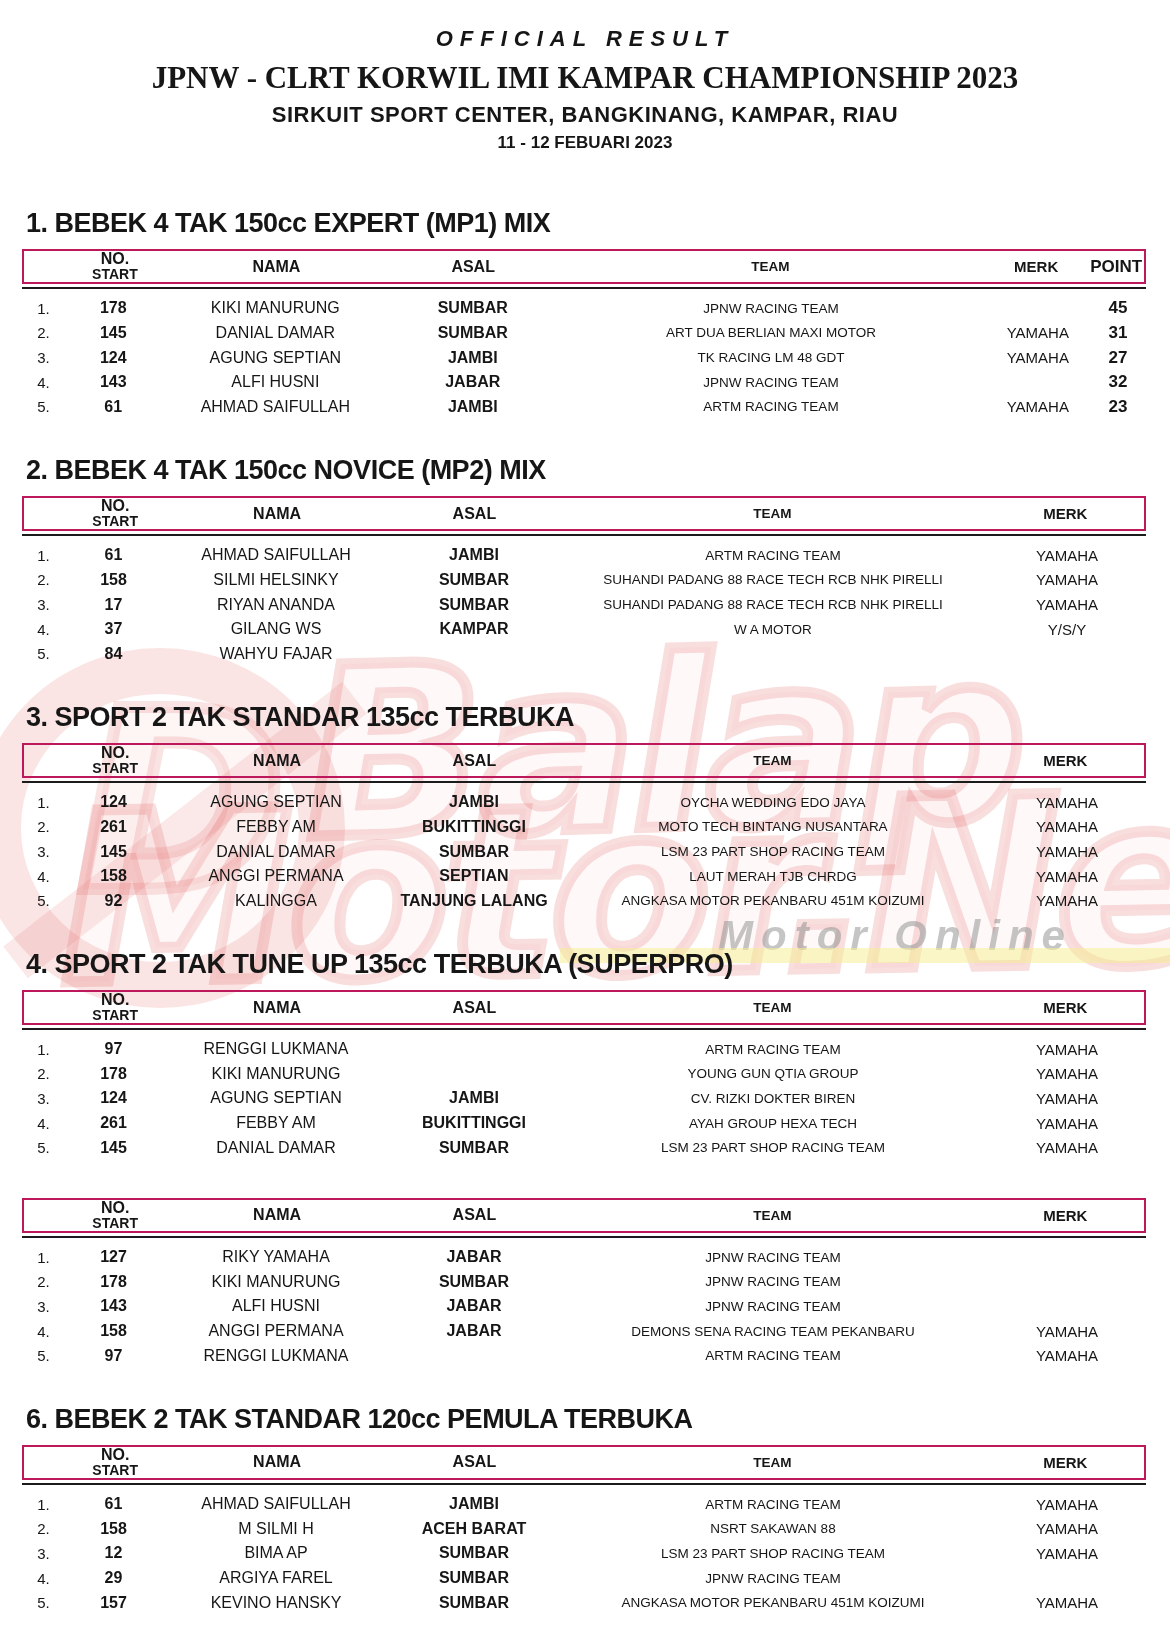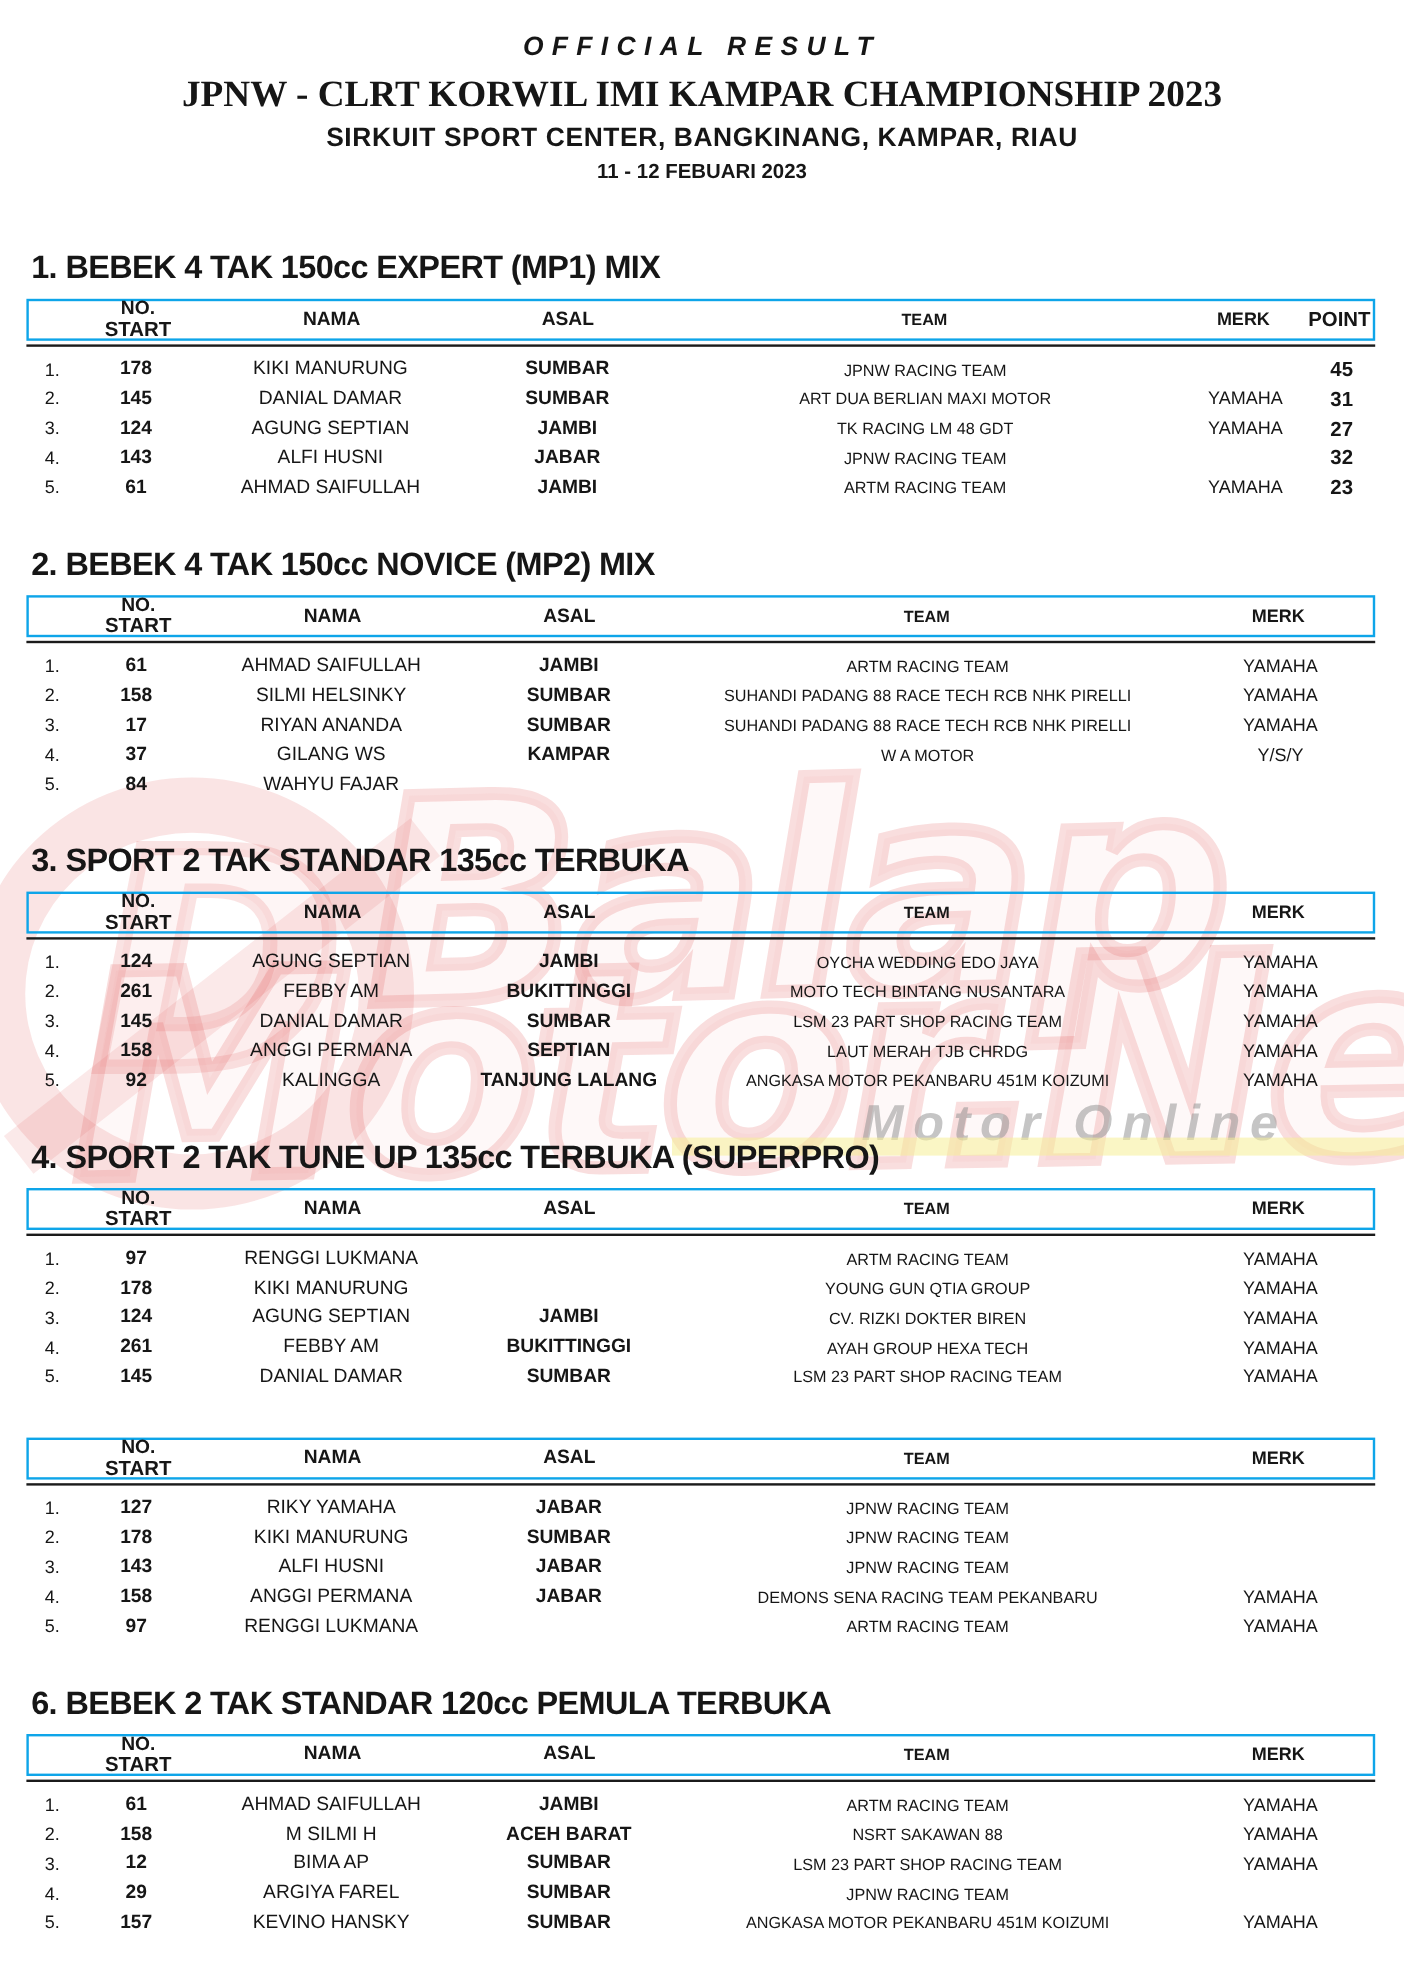--- a/index.html
+++ b/index.html
@@ -68,28 +68,28 @@
   .date{font-size:17px;font-weight:bold;}
   
   .sections{position:relative;z-index:2;margin:57px 0 0 22px;width:1124px;}
   .section{margin-bottom:38px;}
   .sec-title{
     font-size:27px;font-weight:bold;letter-spacing:-0.5px;
     margin:0 0 12px 4px;line-height:1;white-space:nowrap;
   }
   .thead{
     display:flex;align-items:stretch;
-    border:2px solid #0ea5e9;height:35px;box-sizing:border-box;
+    border:2px solid #be185d;height:35px;box-sizing:border-box;
   }
   .dline{border-top:2px solid #1b1b1b;margin-top:3px;height:0;}
   .th{
     display:flex;flex-direction:column;align-items:center;justify-content:center;
     font-weight:bold;font-size:17px;line-height:1;text-align:center;
   }
-  .th .sub{font-size:17px;line-height:1.05;}
+  .th .sub{font-size:14px;line-height:1.05;}
   .rows{margin-top:7px;}
   .row{display:flex;align-items:center;height:24.6px;}
   .cell{text-align:center;white-space:nowrap;overflow:visible;}
   .c-rank{width:43px;font-size:15px;}
   .c-no{width:97px;font-size:16px;font-weight:bold;}
   .c-nama{width:228px;font-size:16px;}
   .c-asal{width:168px;font-size:16px;font-weight:bold;}
   .c-team{width:430px;font-size:13.5px;}
   .c-merk{width:158px;font-size:15px;}
   .c-merk.narrow{width:105px;}

